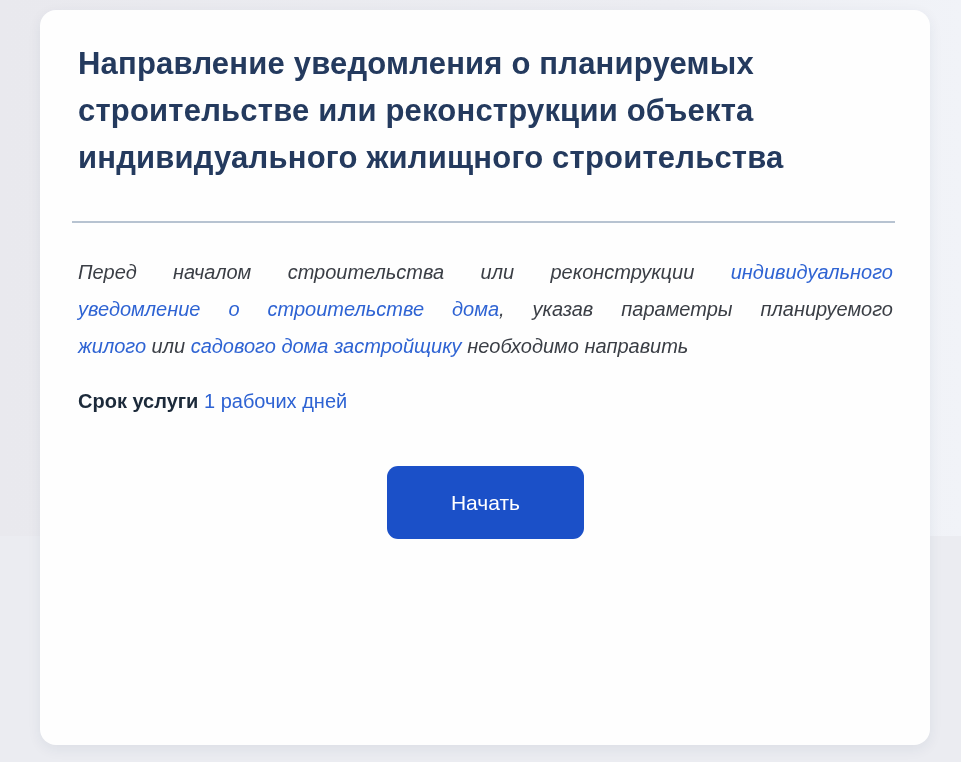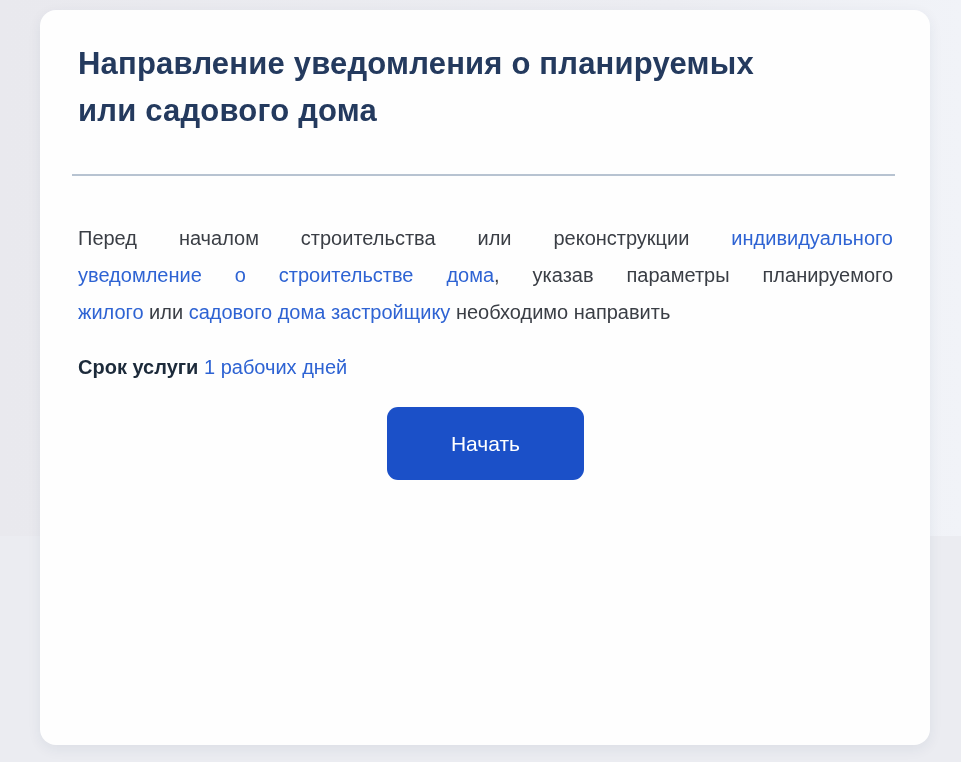--- a/index.html
+++ b/index.html
@@ -43,62 +43,63 @@
     margin: 40px 0 0 -6px;
     height: 2px;
     width: calc(100% + 8px);
     background: var(--divider-color, #b7c3d1);
   }
   .body-text {
     font-size: 20px;
     line-height: 37px;
     color: var(--text-color, #3a3e45);
   }
-  .description { margin-top: 44px; }
+  .description { margin-top: 31px; font-style: italic; }
   .term-line   { margin-top: 18px; }
   .result      { margin-top: 21px; }
   .justify-lines .line {
     text-align: justify;
     text-align-last: justify;
   }
   .justify-lines .line:last-child {
     text-align-last: left;
   }
   .seg-bold {
     font-weight: 700;
     color: var(--label-color, #1c2a3a);
   }
   .seg-link {
     color: var(--link-color, #2e63d3);
     text-decoration: none;
     cursor: pointer;
   }
   .start-btn {
     display: block;
-    margin: 21px auto 0;
+    margin: 46px auto 0;
     width: 197px;
     height: 73px;
     background: var(--button-bg, #1b50c8);
     color: var(--button-text, #ffffff);
     font-family: "Liberation Sans", sans-serif;
     font-size: 21px;
     border: none;
     border-radius: 11px;
     cursor: pointer;
   }
 </style>
 </head>
 <body>
 
 <div class="page">
   <div class="card">
 
     <h1 class="title">
         <div class="line">Направление уведомления о планируемых</div>
-        <div class="line">или садового дома</div>
+        <div class="line">строительстве или реконструкции объекта</div>
+        <div class="line">индивидуального жилищного строительства</div>
       </h1>
 
     <hr class="divider">
 
     <div class="description body-text justify-lines">
         <div class="line"><span class="seg seg-text">Перед началом строительства или реконструкции </span><a class="seg seg-link">индивидуального</a></div>
         <div class="line"><a class="seg seg-link">уведомление о строительстве дома</a><span class="seg seg-text">, указав параметры планируемого</span></div>
         <div class="line"><a class="seg seg-link">жилого</a><span class="seg seg-text"> или </span><a class="seg seg-link">садового дома</a><span class="seg seg-text"> </span><a class="seg seg-link">застройщику</a><span class="seg seg-text"> необходимо направить</span></div>
       </div>
 

